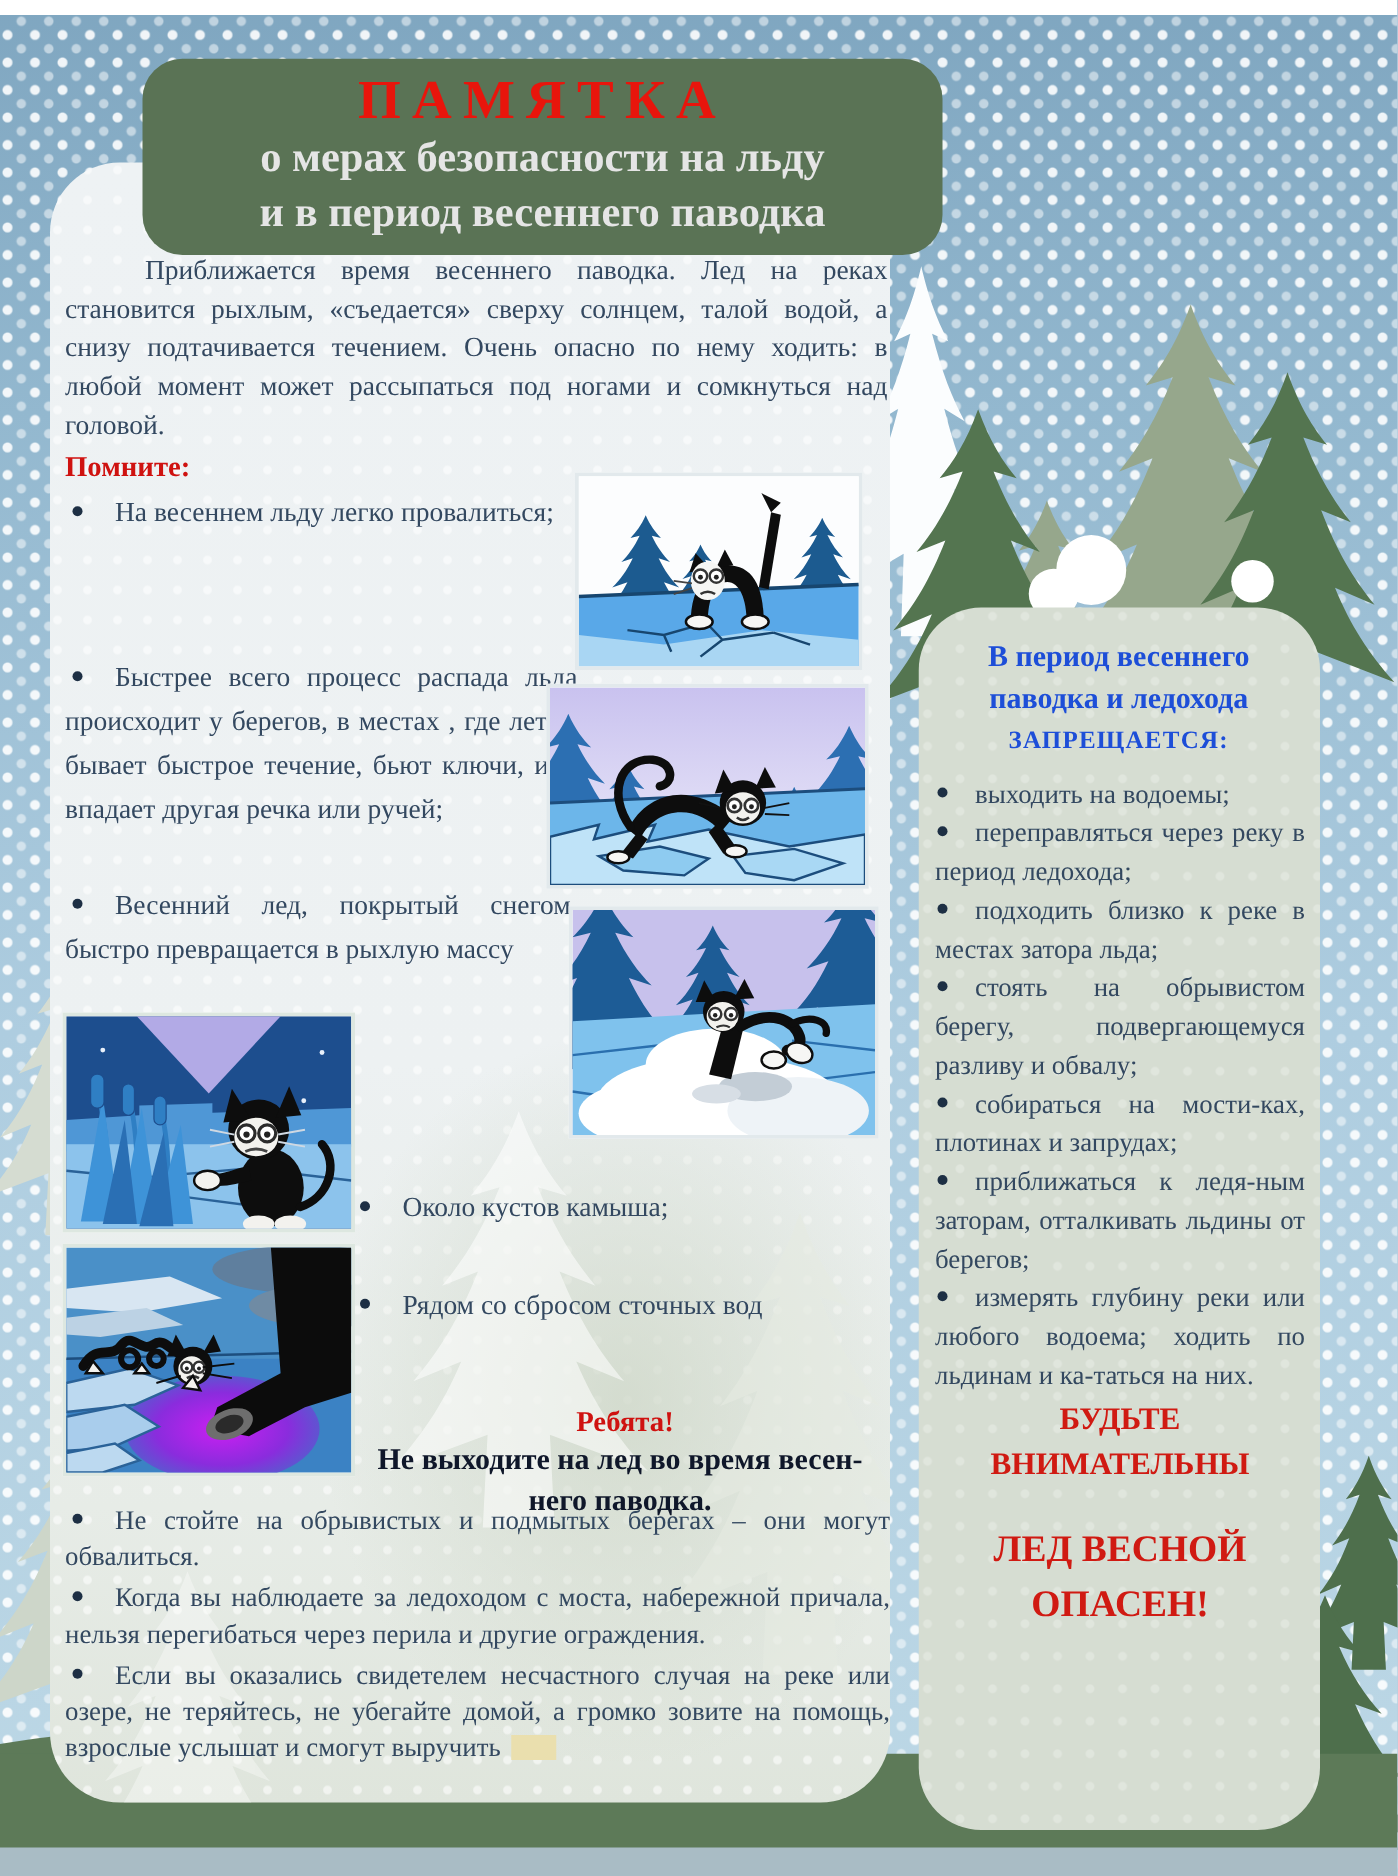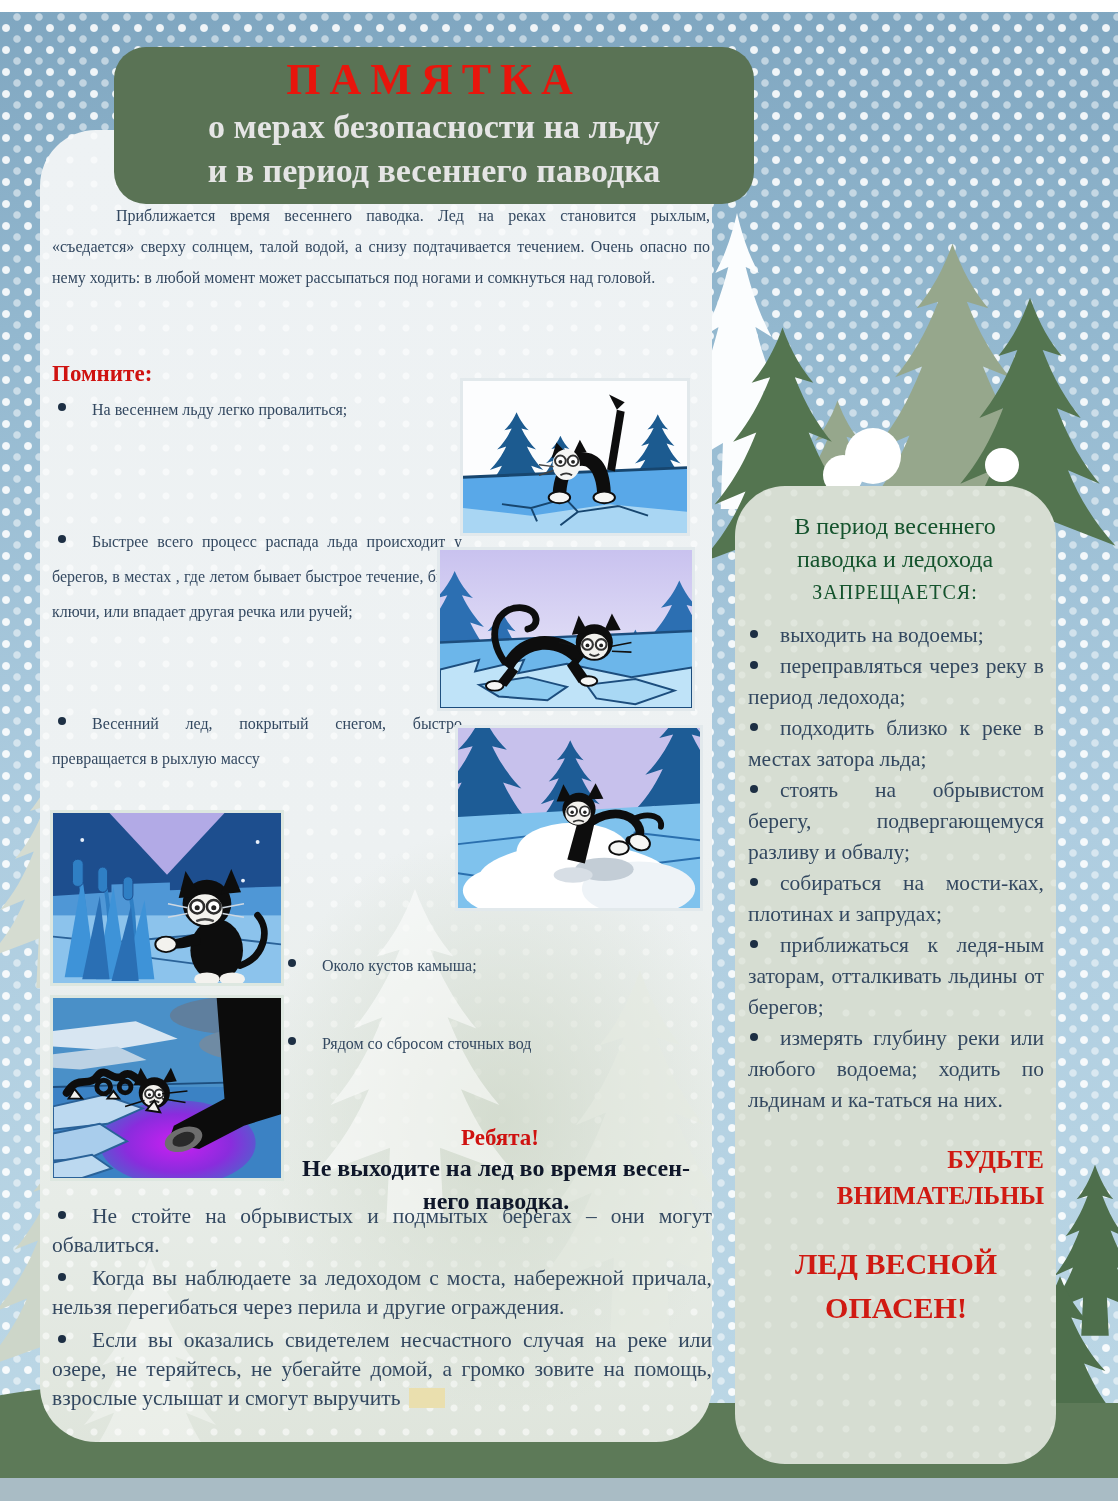--- a/index.html
+++ b/index.html
@@ -32,41 +32,41 @@
 
   .right-panel{position:absolute;left:735px;top:486px;width:321px;height:978px;border-radius:50px;background:#d6ddd2;z-index:2;overflow:hidden}
   .right-panel::before{content:"";position:absolute;inset:0;
     background-image:radial-gradient(circle at 7px 7px, rgba(255,255,255,.25) 3px, rgba(255,255,255,0) 4px);
     background-size:26px 26px;}
 
   .title-box{position:absolute;left:114px;top:47px;width:640px;height:157px;border-radius:32px;background:#5a7355;z-index:3;text-align:center;padding-top:8px}
   .title-main{font-size:44px;font-weight:bold;color:#e8150c;letter-spacing:9px;line-height:50px}
   .title-sub{font-size:34px;font-weight:bold;color:#e5e5e5;line-height:44px}
 
-  .tb{position:absolute;z-index:3;color:#334860;font-size:16px;line-height:31px}
+  .tb{position:absolute;z-index:3;color:#334860;font-size:22px;line-height:31px}
   .red{color:#cf1210;font-weight:bold}
   .jtf{text-align:justify}
   .ctr{text-align:center}
 
   #intro{left:52px;top:200px;width:658px;text-indent:64px}
   #remember-label{left:52px;top:358px;font-size:23px}
   #rb0{left:52px;top:392px;width:400px;line-height:36px}
   #rb1{left:52px;top:524px;width:410px;line-height:35px}
   #rb2{left:52px;top:706px;width:410px;line-height:35px}
   #loc0{left:282px;top:950px;width:410px}
   #loc1{left:282px;top:1028px;width:420px}
   #kids-heading{left:290px;top:1122px;width:420px;font-size:23px}
   #kids-text{left:282px;top:1152px;width:428px;color:#0f172a;font-weight:bold;font-size:24px;line-height:33px}
   #advice{left:52px;top:1202px;width:660px;font-size:21.5px;line-height:29px}
   #advice .bullet{margin-bottom:4px}
 
-  #proh-head{left:745px;top:510px;width:300px;font-size:24px;line-height:33px;color:#14532d;font-weight:normal}
+  #proh-head{left:745px;top:510px;width:300px;font-size:24px;line-height:33px;color:#1d4ed8;font-weight:bold}
   #proh-emph{font-size:20px;letter-spacing:1px;display:block}
   #right-flow{left:748px;top:620px;width:296px;font-size:21.5px;line-height:31px}
-  #warn1{margin-top:26px;font-size:25px;line-height:36px;color:#d01a12;font-weight:bold;text-align:right}
+  #warn1{margin-top:2px;font-size:25px;line-height:36px;color:#d01a12;font-weight:bold;text-align:center}
   #warn2{margin-top:28px;font-size:30px;line-height:44px;color:#d01a12;font-weight:bold;text-align:center}
 
   .bullet{text-align:justify}
   .bdot{display:inline-block;width:8px;height:8px;border-radius:50%;background:#1d2f44;margin:0 26px 4px 6px}
   .bdot.sm{margin:0 22px 4px 2px}
 
   .illus{position:absolute;z-index:3;border:3px solid #e2e9ec;background:#fff}
   #img1{left:460px;top:378px;width:230px;height:158px}
   #img2{left:437px;top:547px;width:258px;height:164px}
   #img3{left:455px;top:725px;width:248px;height:186px}

